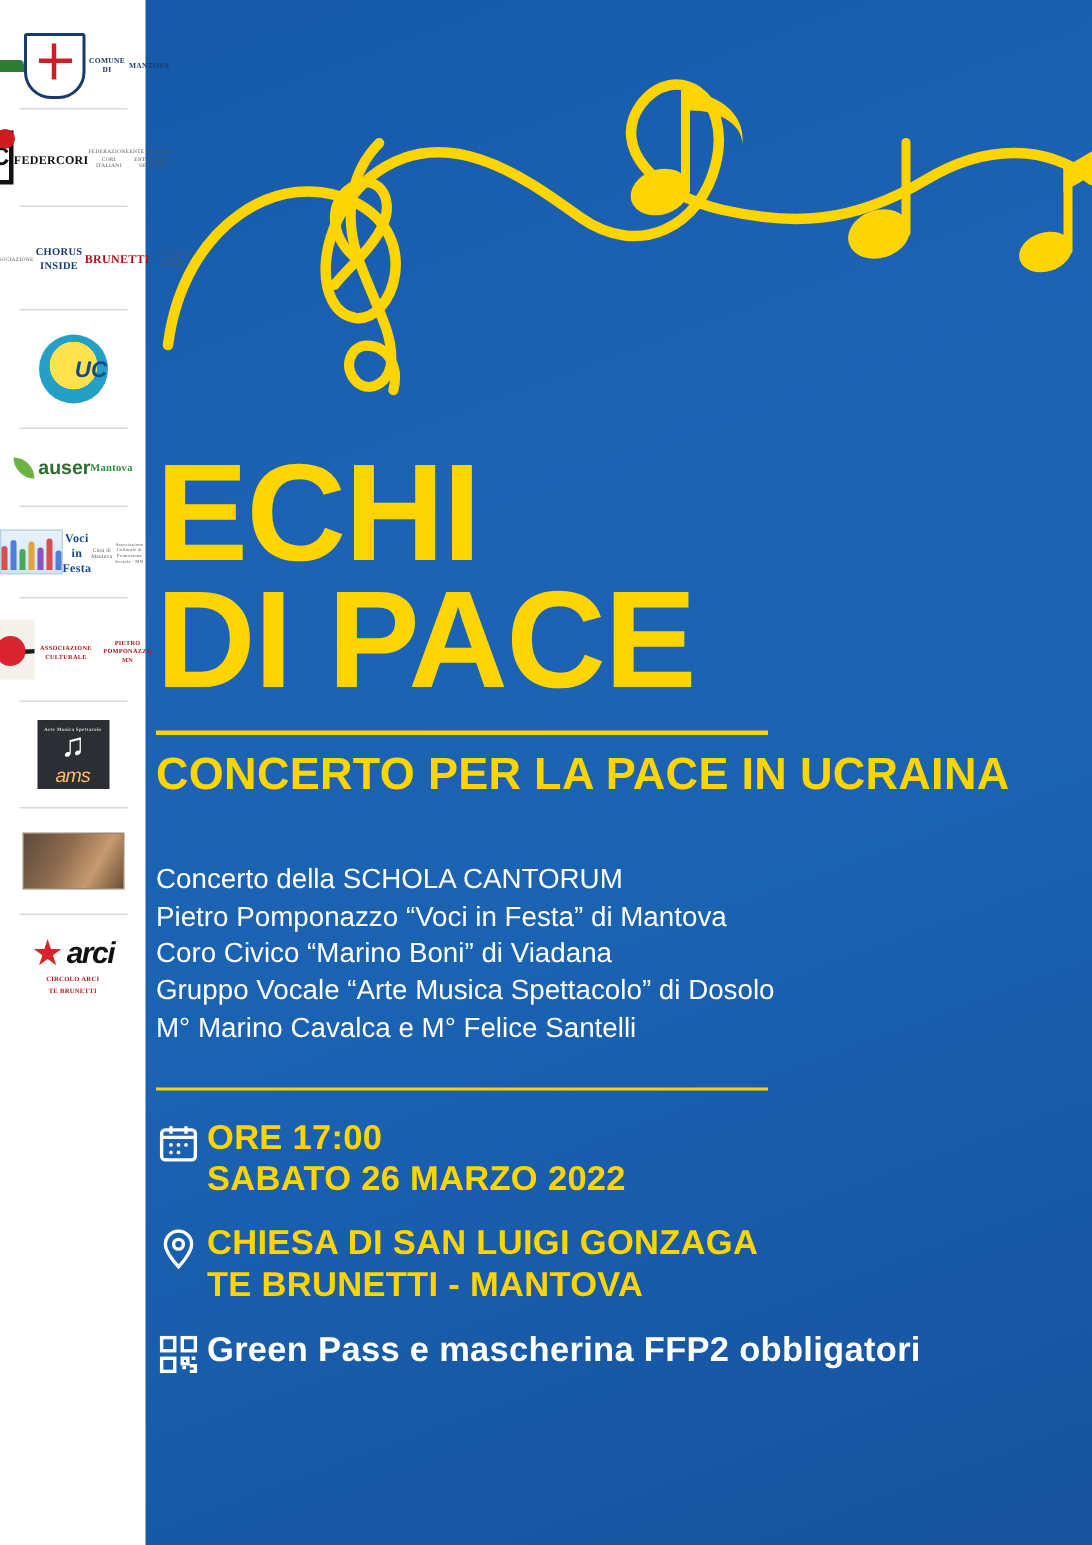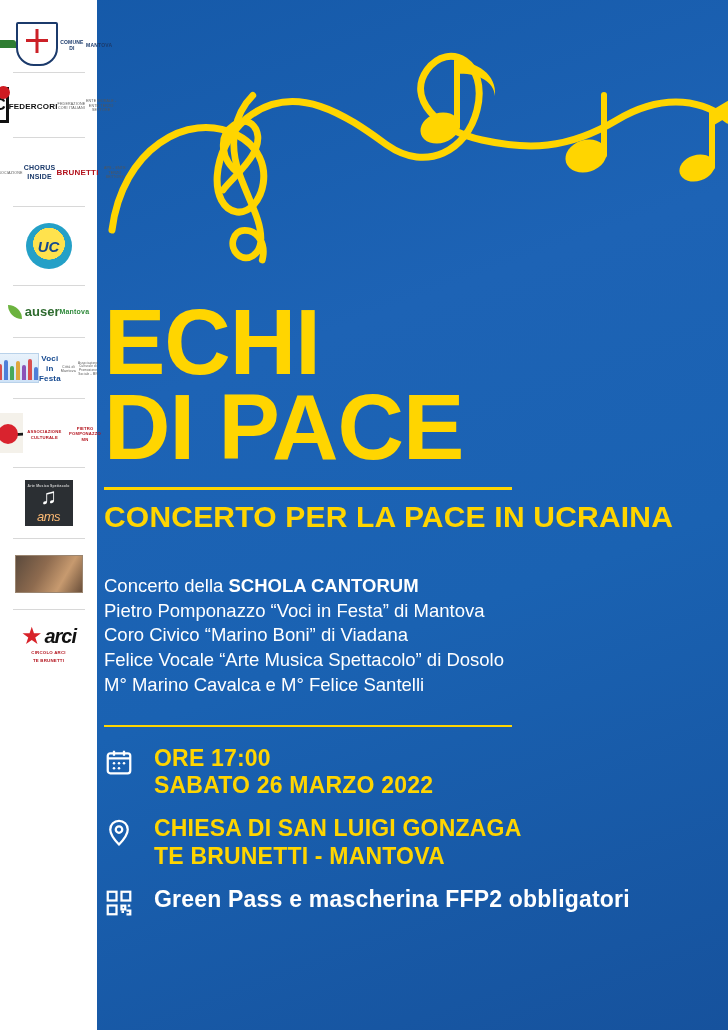--- a/index.html
+++ b/index.html
@@ -53,20 +53,21 @@
     align-items: center;
     justify-content: center;
   }
   .logo-cap {
     font-size: 5px;
     line-height: 1.25;
     color: #1b3a6b;
     letter-spacing: .2px;
     margin-top: 2px;
     font-weight: bold;
+    font-family: Liberation Serif, serif;
   }
   .logo-cap.small { font-size: 3.6px; color: #555; font-weight: normal; }
   .logo-cap.red { color: #b3121c; }
   .logo-cap.green { color: #2f8a3b; }
 
   
   .crest {
     width: 40px; height: 40px;
     border: 2px solid #1b3a6b;
     border-radius: 2px 2px 18px 18px;
@@ -109,21 +110,21 @@
     width: 40px; height: 36px;
     border: 2px solid #14488f;
     border-radius: 50% 50% 45% 45%;
     display: flex; align-items: center; justify-content: center;
     color: #14488f; font-weight: bold; font-size: 18px;
   }
   .uc-mark {
     width: 46px; height: 46px;
     border-radius: 50%;
     background: radial-gradient(circle at 50% 45%, #ffe24d 0 46%, #24a0c7 47% 100%);
-    display: flex; align-items: center; justify-content: center;
+    display: flex; align-items: center; justify-content: flex-end;
     color: #14488f; font-weight: bold; font-size: 15px;
     font-style: italic;
   }
   .auser-mark {
     display: flex; align-items: center; gap: 3px;
   }
   .auser-leaf {
     width: 14px; height: 14px;
     border-radius: 0 14px 0 14px;
     background: #6cb33f;
@@ -228,31 +229,31 @@
     white-space: nowrap;
   }
   .performers {
     margin-top: 40px;
     font-size: 18.5px;
     line-height: 1.33;
     color: #ffffff;
     font-weight: normal;
   }
   .performers div { white-space: nowrap; }
-  .performers .b { font-weight: bold; }
+  .performers .b { font-weight: normal; }
   .rule2 {
     width: 408px;
     height: 2px;
     background: #ffd500;
     margin: 28px 0 18px 0;
   }
   .info-row {
     display: flex;
     align-items: flex-start;
-    gap: 20px;
+    gap: 4px;
     margin-bottom: 16px;
   }
   .info-icon {
     width: 30px;
     height: 30px;
     flex: 0 0 30px;
     margin-top: 2px;
   }
   .info-text {
     color: #ffd500;
@@ -420,21 +421,21 @@
     <div class="rule"></div>
 
     <div class="subtitle">CONCERTO PER LA PACE IN UCRAINA</div>
 
     <div class="performers">
       <div>
         <span>Concerto della </span><span class="b">SCHOLA CANTORUM</span>
       </div>
       <div>Pietro Pomponazzo “Voci in Festa” di Mantova</div>
       <div>Coro Civico “Marino Boni” di Viadana</div>
-      <div>Felice Vocale “Arte Musica Spettacolo” di Dosolo</div>
+      <div>Gruppo Vocale “Arte Musica Spettacolo” di Dosolo</div>
       <div>M° Marino Cavalca e M° Felice Santelli</div>
     </div>
 
     <div class="rule2"></div>
 
     <div class="info-row">
       <svg class="info-icon" viewBox="0 0 24 24" fill="none" stroke="#ffffff" stroke-width="1.8">
         <rect x="3" y="5" width="18" height="16" rx="2"></rect>
         <path d="M3 9h18M8 3v4M16 3v4"></path>
         <circle cx="8" cy="13" r="1" fill="#fff" stroke="none"></circle>

